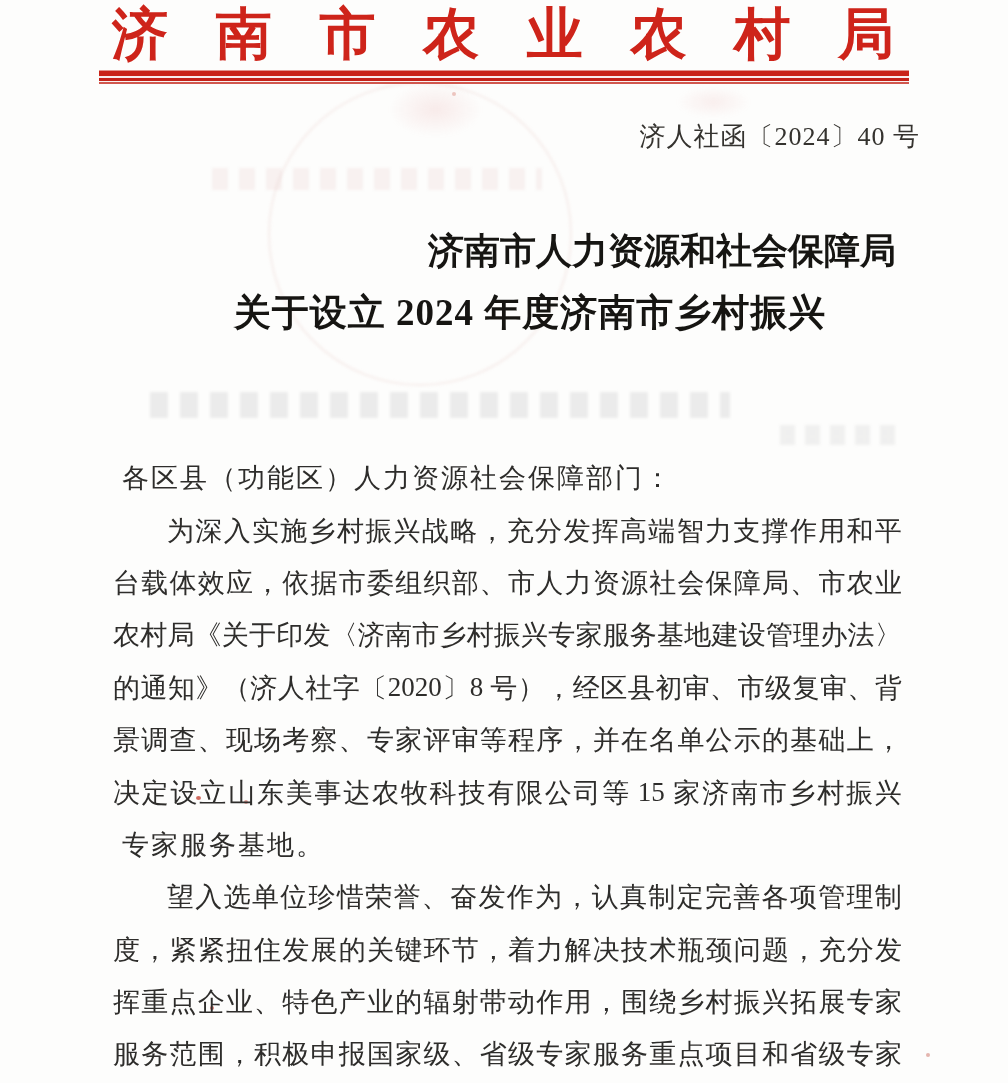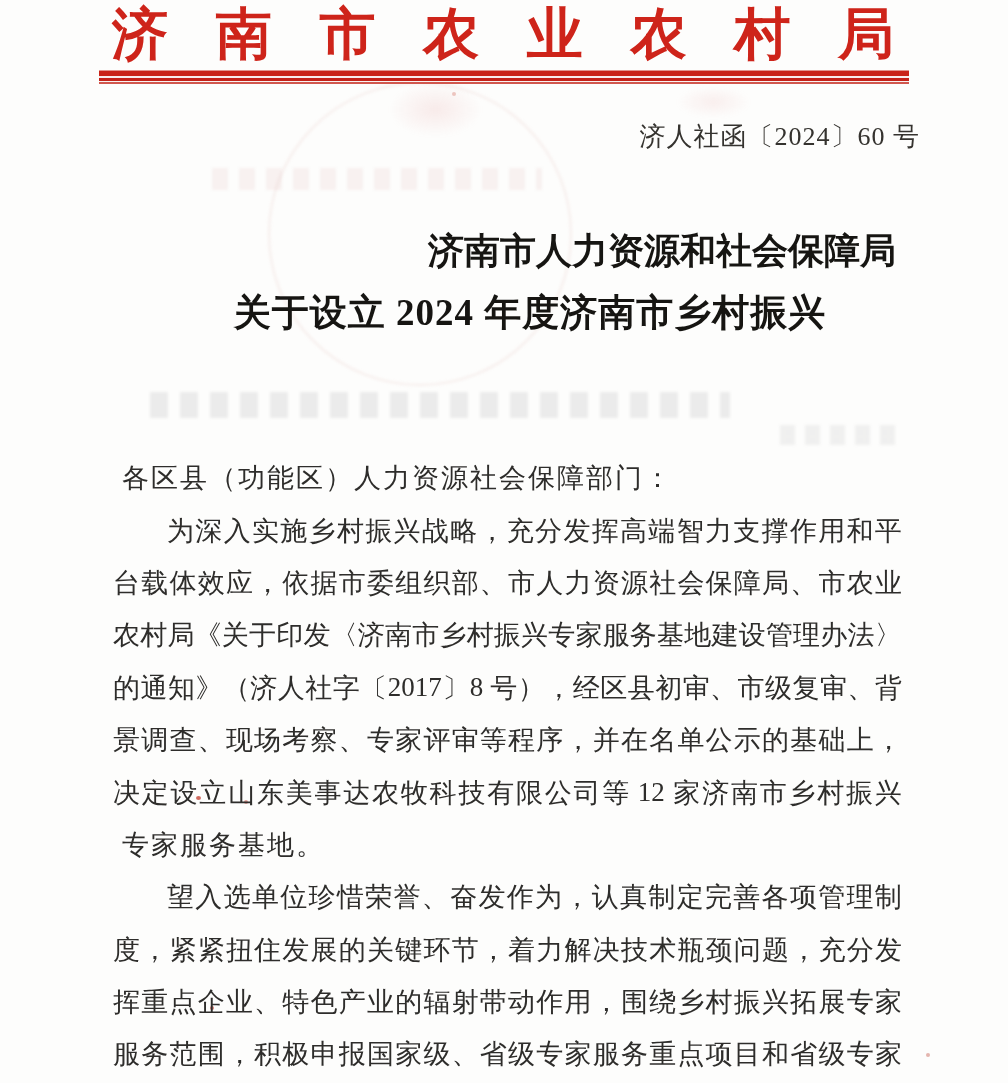--- a/index.html
+++ b/index.html
@@ -195,21 +195,21 @@
       <span>市</span>
       <span>农</span>
       <span>业</span>
       <span>农</span>
       <span>村</span>
       <span>局</span>
     </div>
 
   <div class="red-rule"></div>
 
-  <div class="doc-number">济人社函〔2024〕60 号</div>
+  <div class="doc-number">济人社函〔2024〕40 号</div>
 
   <div class="title-l1">
     <span>济南市人力资源和社会保障局</span>
   </div>
   <div class="title-c t2">关于设立 2024 年度济南市乡村振兴</div>
 
   <div class="body-block">
     <div class="bl left">各区县（功能区）人力资源社会保障部门：</div>
     <div class="bl j ind">
         <span>为</span>
@@ -304,21 +304,21 @@
         <span>的</span>
         <span>通</span>
         <span>知</span>
         <span>》</span>
         <span>（</span>
         <span>济</span>
         <span>人</span>
         <span>社</span>
         <span>字</span>
         <span>〔</span>
-        <span>2017</span>
+        <span>2020</span>
         <span>〕</span>
         <span>8 </span>
         <span>号</span>
         <span>）</span>
         <span>，</span>
         <span>经</span>
         <span>区</span>
         <span>县</span>
         <span>初</span>
         <span>审</span>
@@ -372,21 +372,21 @@
         <span>达</span>
         <span>农</span>
         <span>牧</span>
         <span>科</span>
         <span>技</span>
         <span>有</span>
         <span>限</span>
         <span>公</span>
         <span>司</span>
         <span>等</span>
-        <span> 12 </span>
+        <span> 15 </span>
         <span>家</span>
         <span>济</span>
         <span>南</span>
         <span>市</span>
         <span>乡</span>
         <span>村</span>
         <span>振</span>
         <span>兴</span>
       </div>
     <div class="bl left">专家服务基地。</div>

